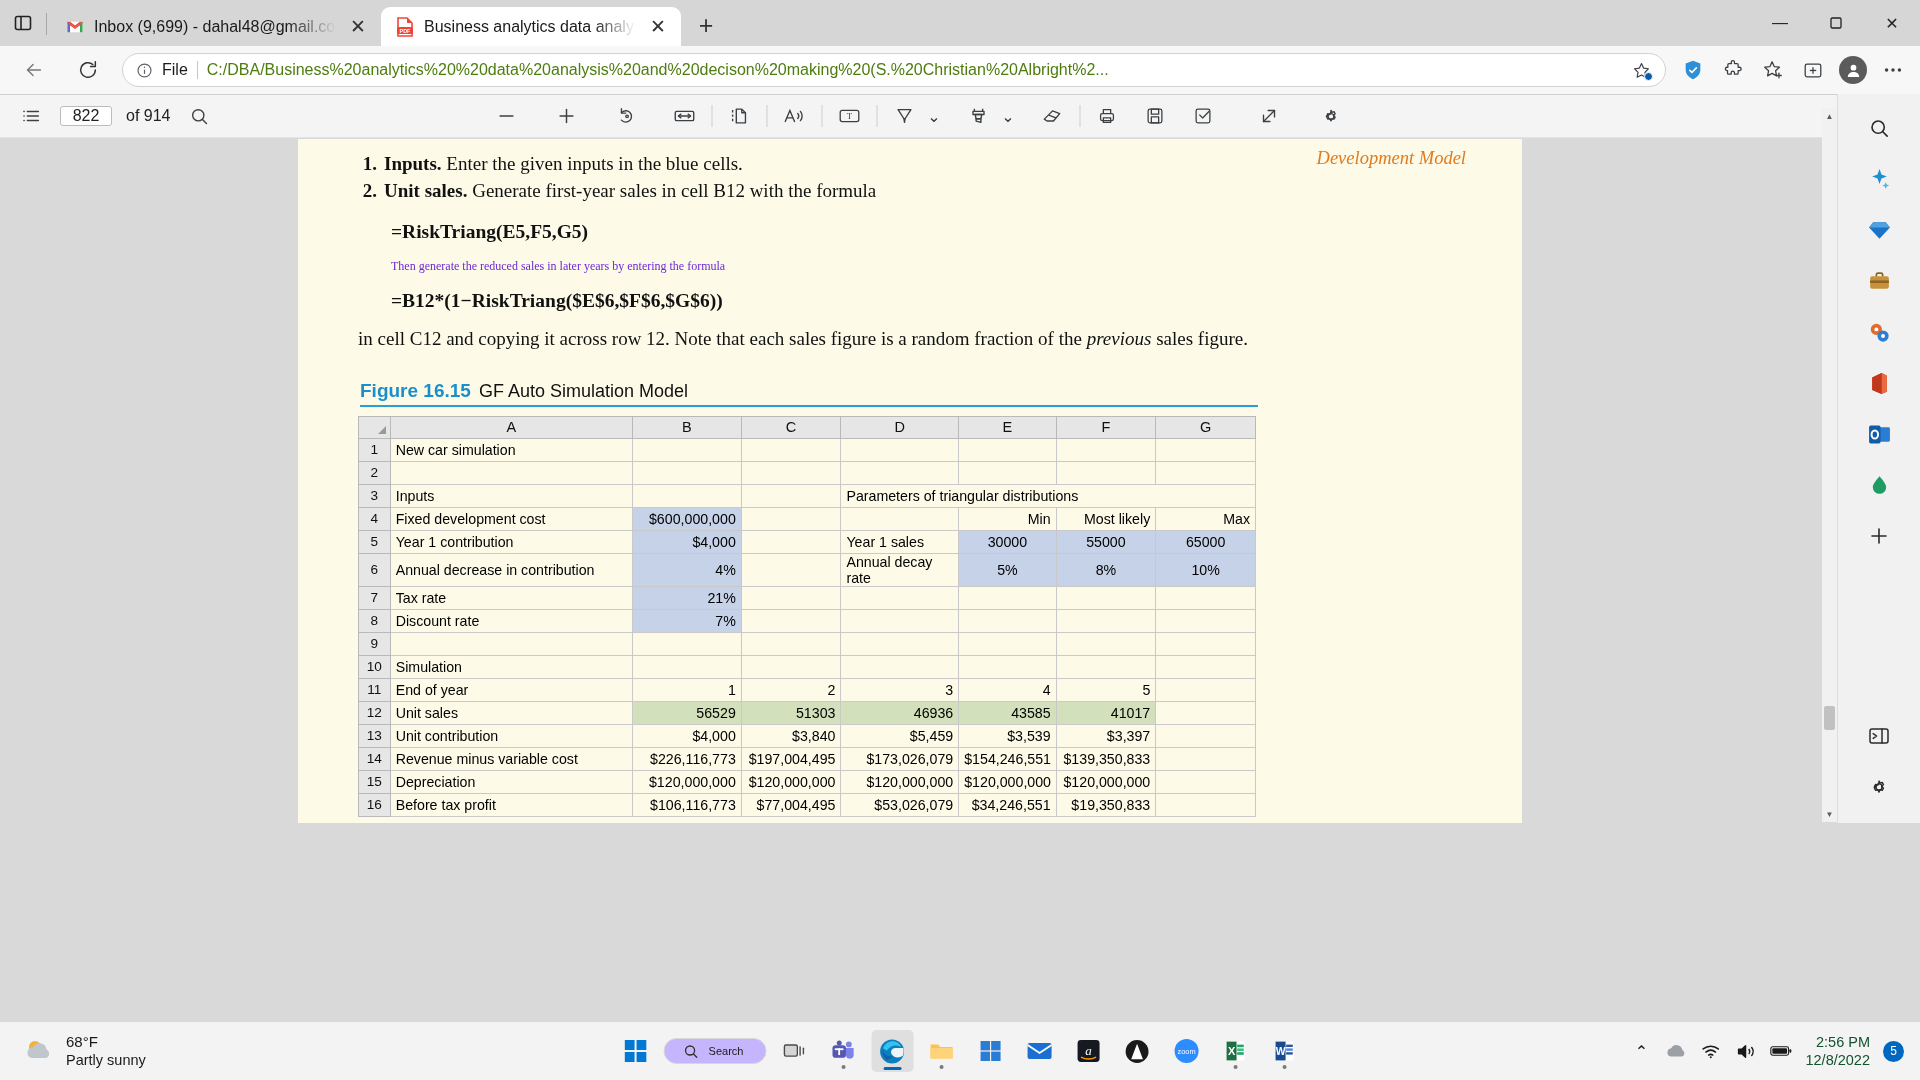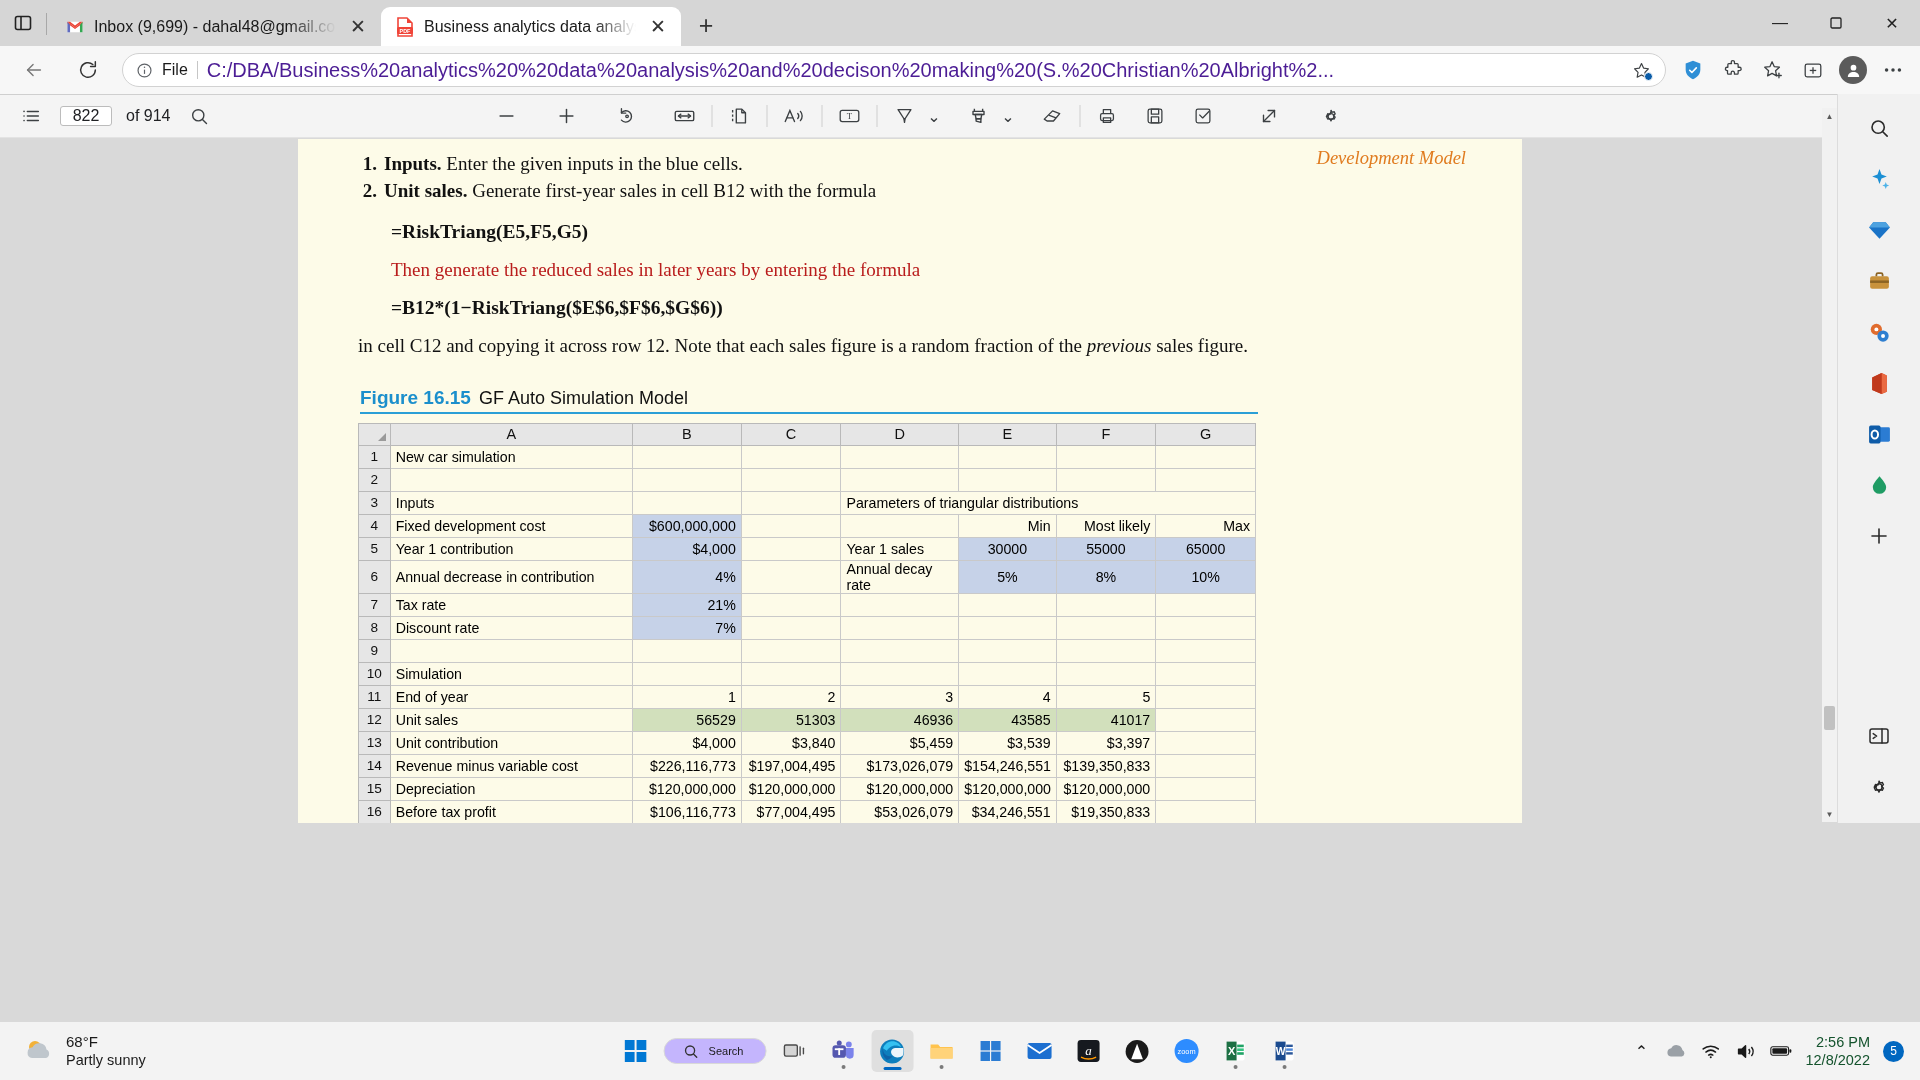--- a/index.html
+++ b/index.html
@@ -66,21 +66,21 @@
   .omnibox {
     flex: 1 1 auto; height: 34px; margin: 0 8px 0 14px;
     background: #fff; border: 1px solid #d2d2d2; border-radius: 17px;
     display: flex; align-items: center; padding: 0 10px 0 12px; gap: 9px;
     position: relative;
   }
   .omni-info { width: 18px; height: 18px; flex: 0 0 18px; display:flex;align-items:center;justify-content:center; }
   .omni-file { font-size: 16px; color: #1a1a1a; }
   .omni-div { width: 1px; height: 18px; background: #c6c6c6; }
   .omni-url {
-    flex: 1 1 auto; font-size: 20px; color: #4c1d95; white-space: nowrap; overflow: hidden;
+    flex: 1 1 auto; font-size: 16px; color: #4d7c0f; white-space: nowrap; overflow: hidden;
   }
   .omni-right { display: flex; align-items: center; gap: 2px; }
   .omni-icon { width: 28px; height: 28px; display:flex;align-items:center;justify-content:center; position: relative;}
   .navbar-icons { display: flex; align-items: center; gap: 2px; padding-right: 8px; }
   .navbar-icons .ni {
     width: 38px; height: 38px; display: flex; align-items: center; justify-content: center;
   }
   .avatar {
     width: 28px; height: 28px; border-radius: 50%; background: #5b5b5b;
     display: flex; align-items: center; justify-content: center;
@@ -134,21 +134,21 @@
   ol.steps { list-style: none; font-family: "Liberation Serif", serif; font-size: 19px; color: #111; }
   ol.steps li { display: flex; gap: 7px; line-height: 1.42; }
   ol.steps li .num { font-weight: bold; width: 19px; text-align: right; flex: 0 0 19px; }
   ol.steps li b { font-weight: bold; }
 
   .formula {
     font-family: "Liberation Serif", serif; font-weight: bold; font-size: 19.5px;
     color: #111; margin: 16px 0 0 33px;
   }
   .para {
-    font-family: "Liberation Serif", serif; font-size: 19px; color: #b91c1c;
+    font-family: "Liberation Serif", serif; font-size: 12px; color: #6d28d9;
     margin: 16px 0 0 33px;
   }
   .para2 {
     font-family: "Liberation Serif", serif; font-size: 19px; color: #111;
     margin: 16px 0 0 0;
   }
   .para2 i { font-style: italic; }
 
   .figcap {
     margin: 30px 0 0 2px; display: flex; align-items: baseline; gap: 8px;

